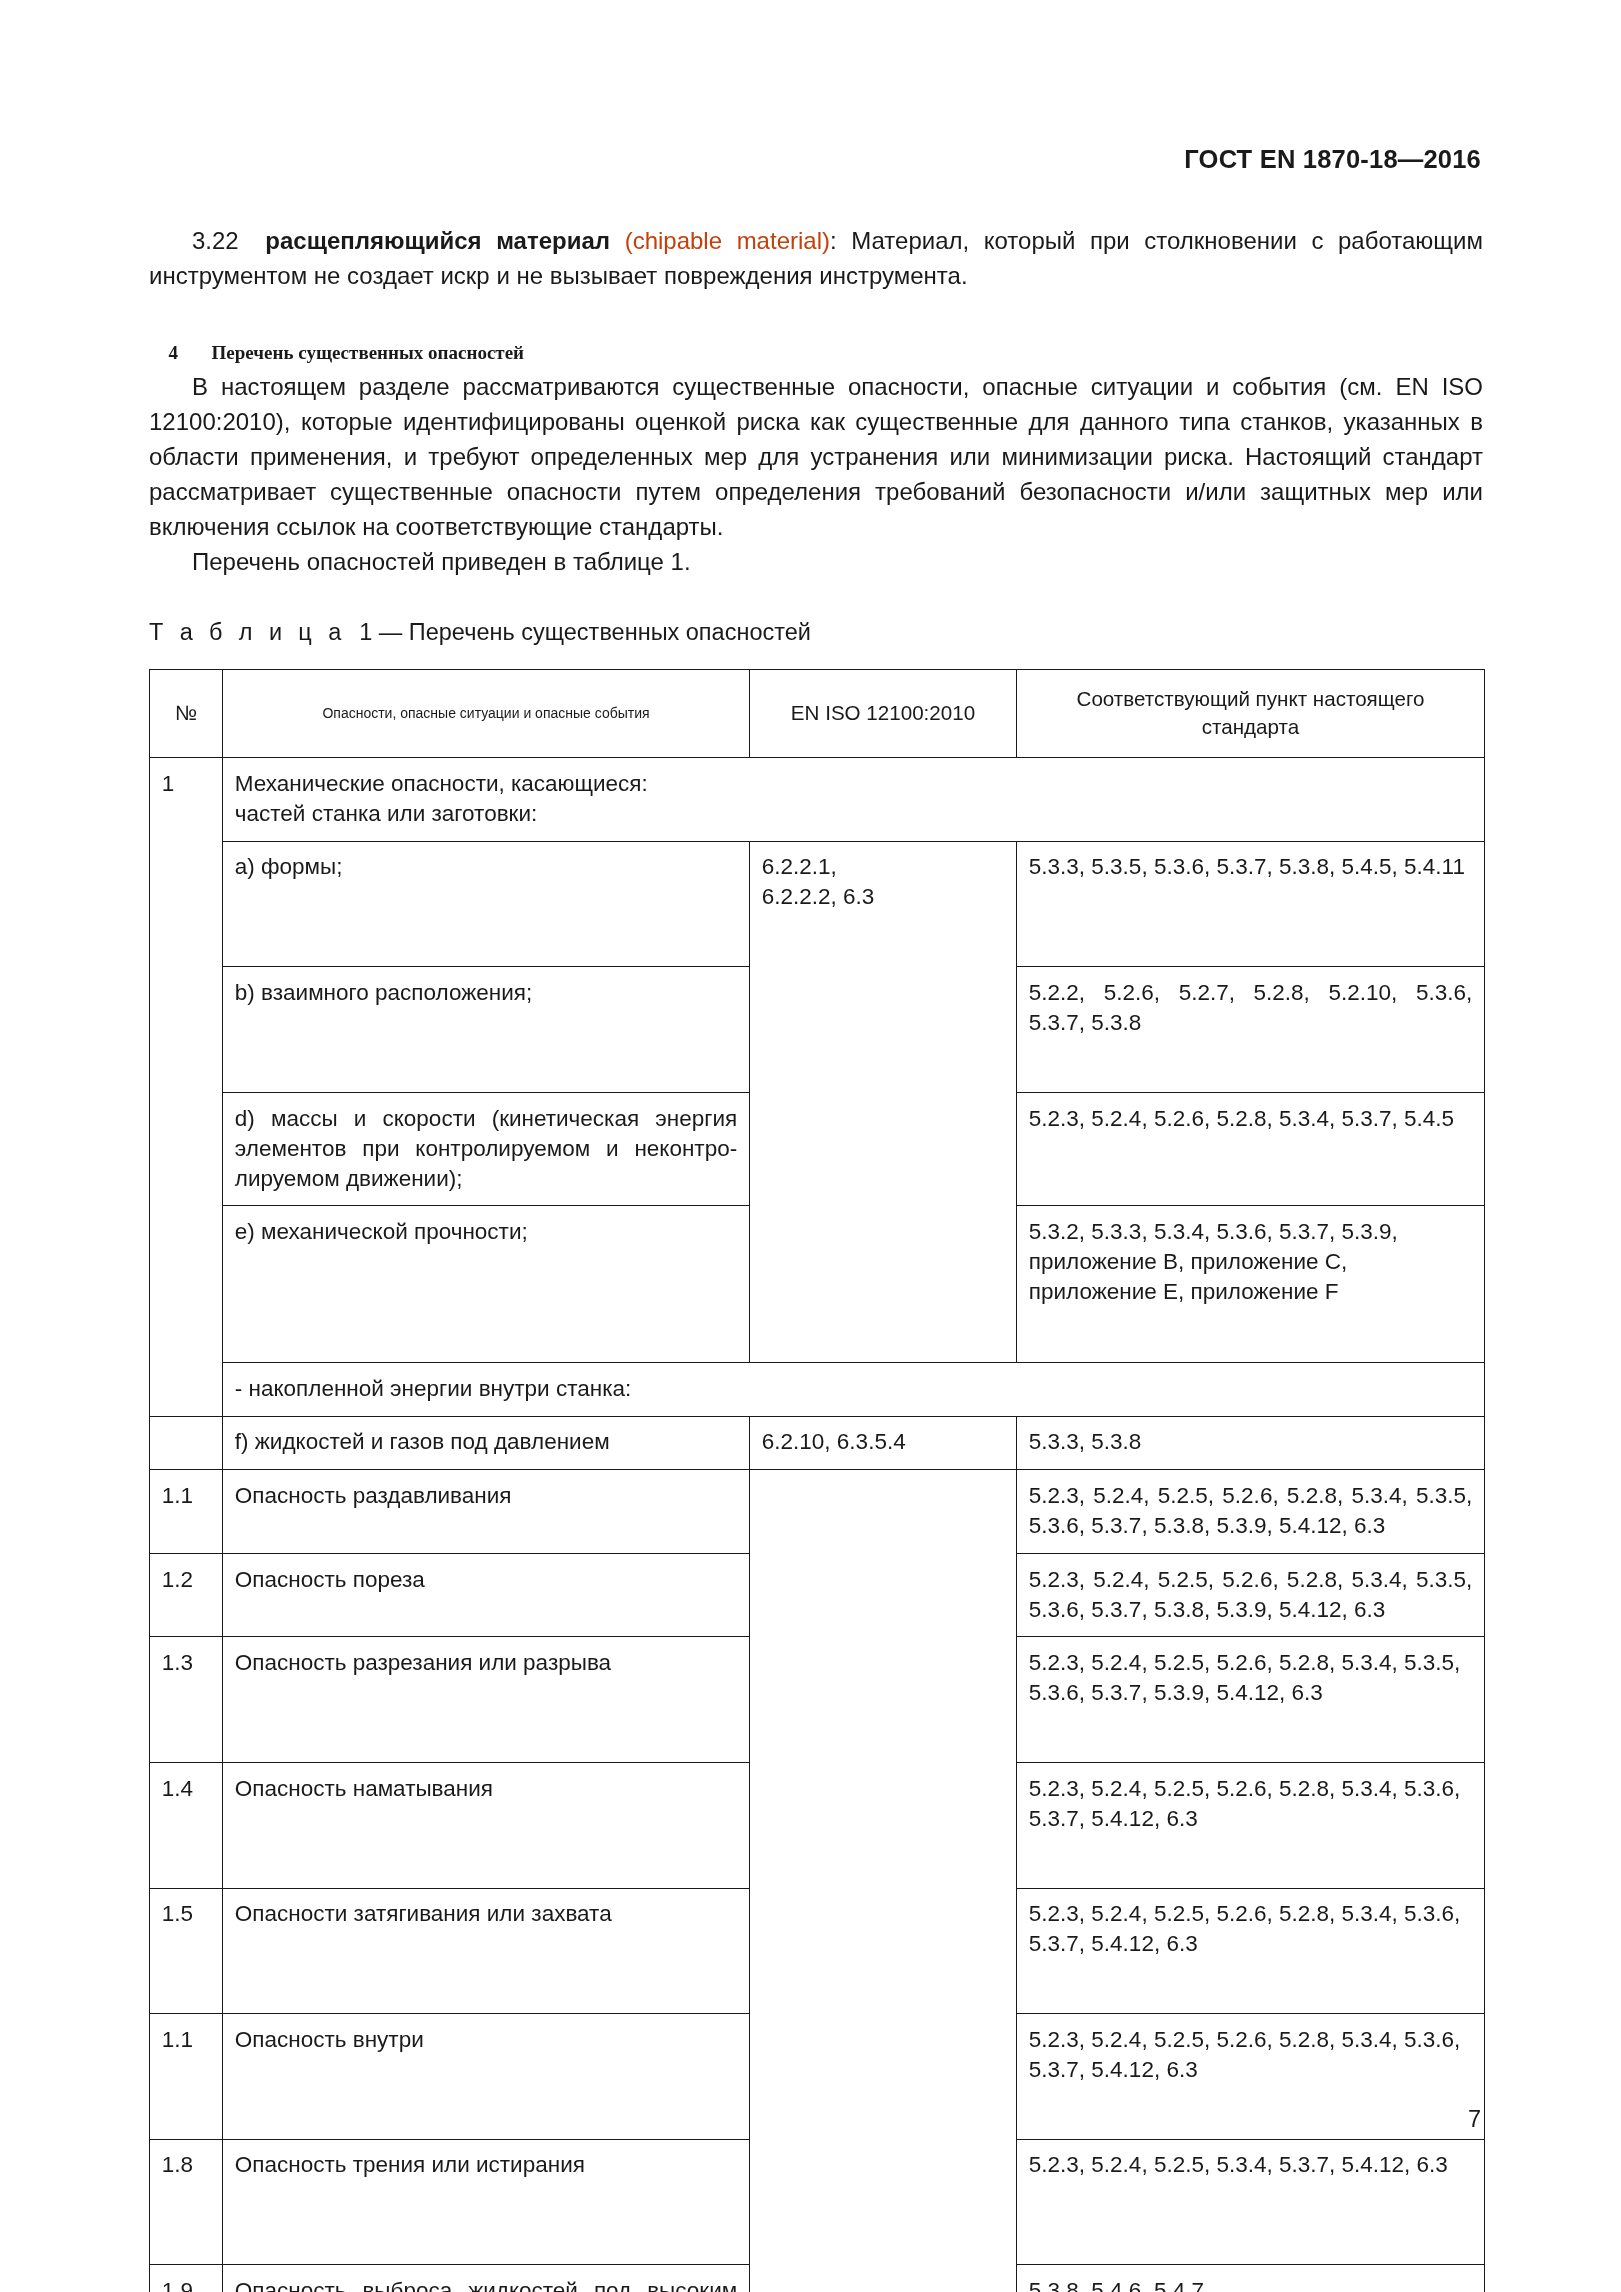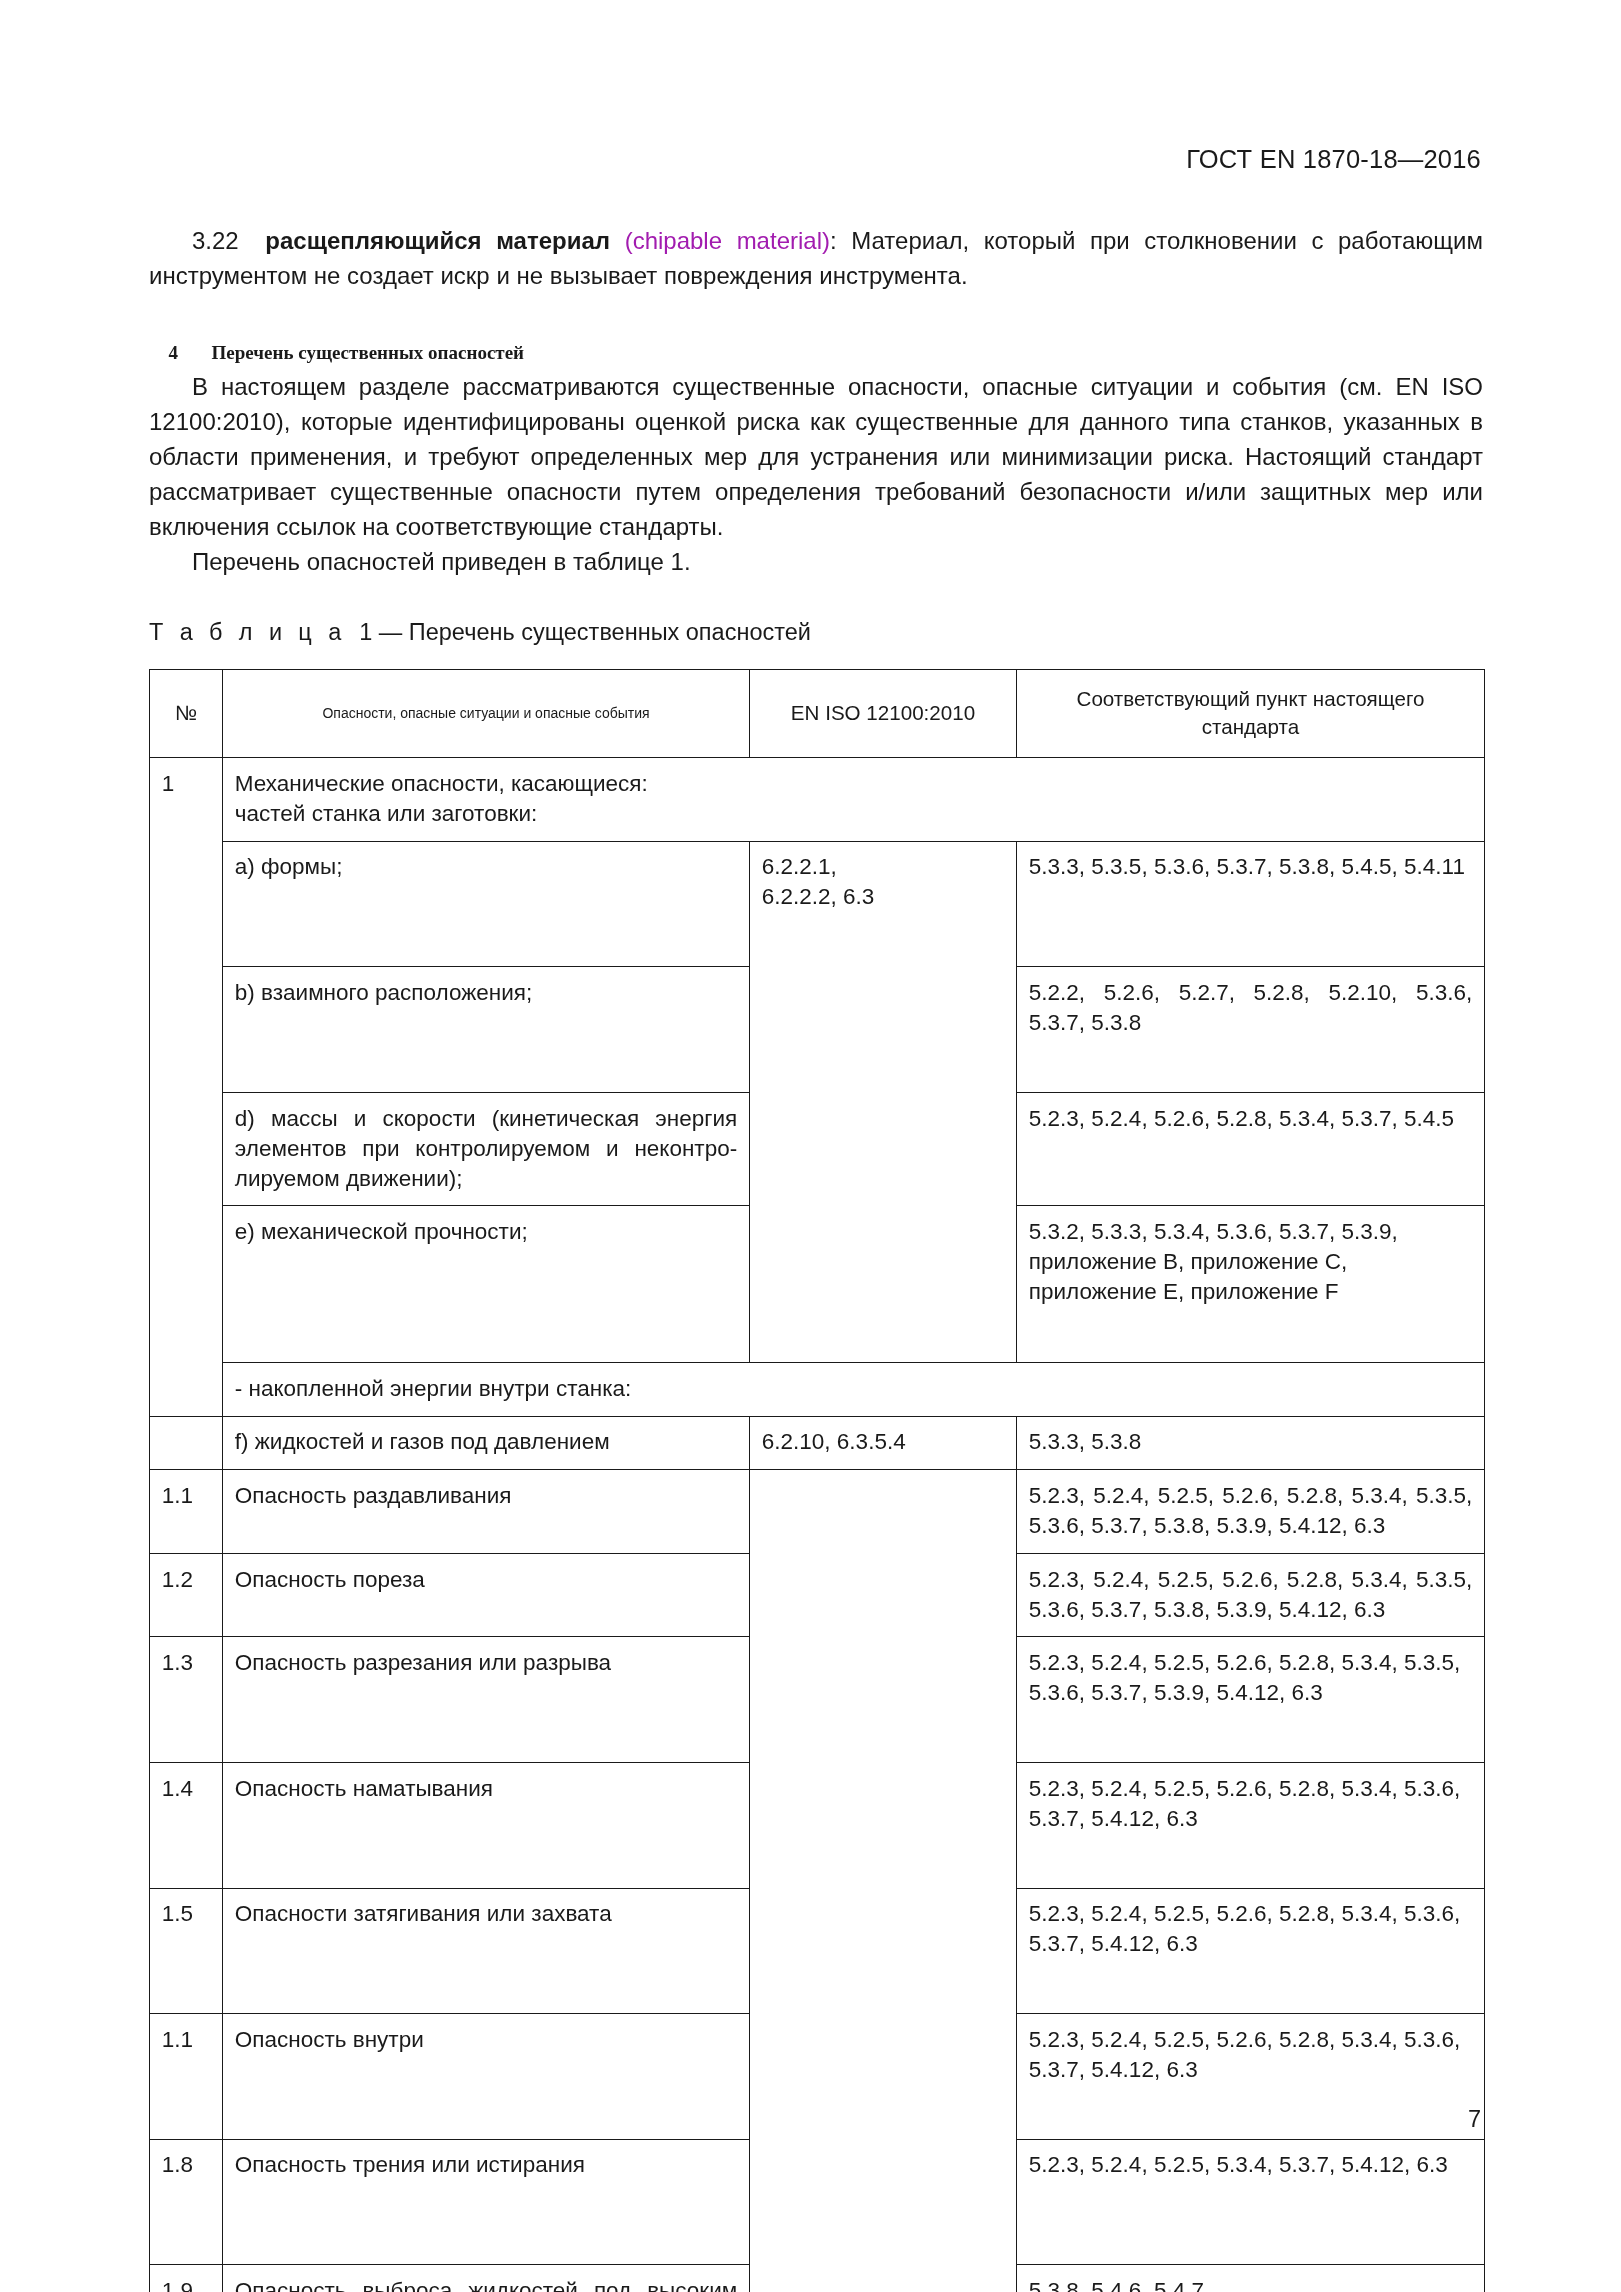--- a/index.html
+++ b/index.html
@@ -21,21 +21,21 @@
     width: 1621px;
     height: 2293px;
   }
 
   
   .doc-header {
     position: absolute;
     top: 145px;
     right: 140px;
     font-size: 25.5px;
-    font-weight: normal;
+    font-weight: bold;
     letter-spacing: 0.2px;
     white-space: nowrap;
   }
 
   
   .content {
     position: absolute;
     left: 149px;
     top: 223px;
     width: 1334px;
@@ -45,21 +45,21 @@
     margin: 0;
     font-size: 24px;
     line-height: 35px;
     text-align: justify;
     text-justify: inter-word;
     hyphens: manual;
   }
   p.body-par .ind { display: inline-block; width: 43px; }
 
   .term-name { font-weight: bold; margin-left: 12px; }
-  .term-en { color: #a21caf; }
+  .term-en { color: #c2410c; }
 
   h2.section-title {
     margin: 43px 0 0 0;
     font-size: 19px;
     font-weight: bold;
     line-height: 33px;
     font-family: Liberation Serif, serif;
   }
   h2.section-title .num { display: inline-block; width: 43px; margin-left: 19.6px;}
 

